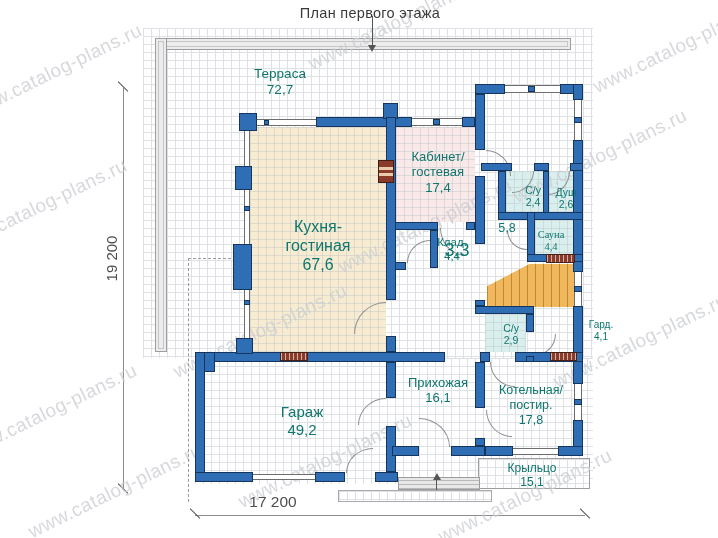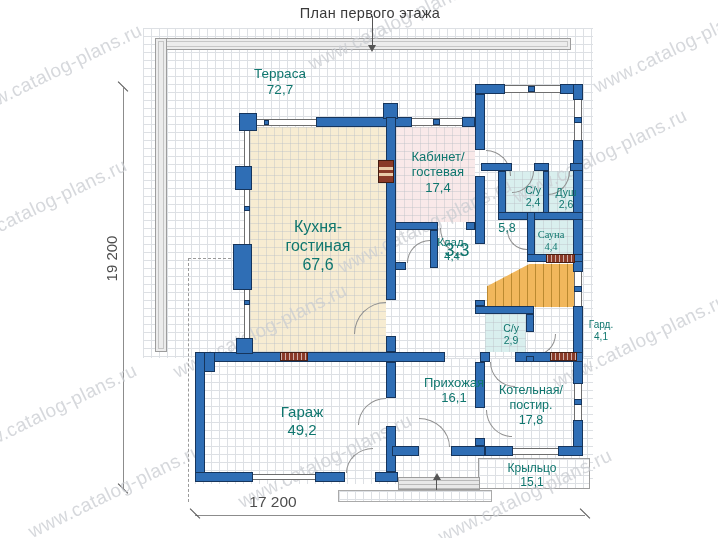--- a/index.html
+++ b/index.html
@@ -237,21 +237,21 @@
       <span>67,6</span>
     </div>
   <div class="rlabel" style="left:494px;top:322px;width:34px;font-size:10.5px;">
     <span>С/у</span>
       <span>2,9</span>
     </div>
   <div class="rlabel" style="left:536px;top:319px;width:40px;font-size:10px;margin-left:45px;">
     <span>Гард.</span>
       <span>4,1</span>
     </div>
-  <div class="rlabel" style="left:416px;top:375px;width:76px;font-size:13px;">
+  <div class="rlabel" style="left:400px;top:375px;width:76px;font-size:13px;">
     <span>Прихожая</span>
       <span>16,1</span>
     </div>
   <div class="rlabel" style="left:268px;top:403px;width:68px;font-size:15px;">
     <span>Гараж</span>
       <span>49,2</span>
     </div>
   <div class="rlabel" style="left:486px;top:383px;width:90px;font-size:12.5px;">
     <span>Котельная/</span>
       <span>постир.</span>

